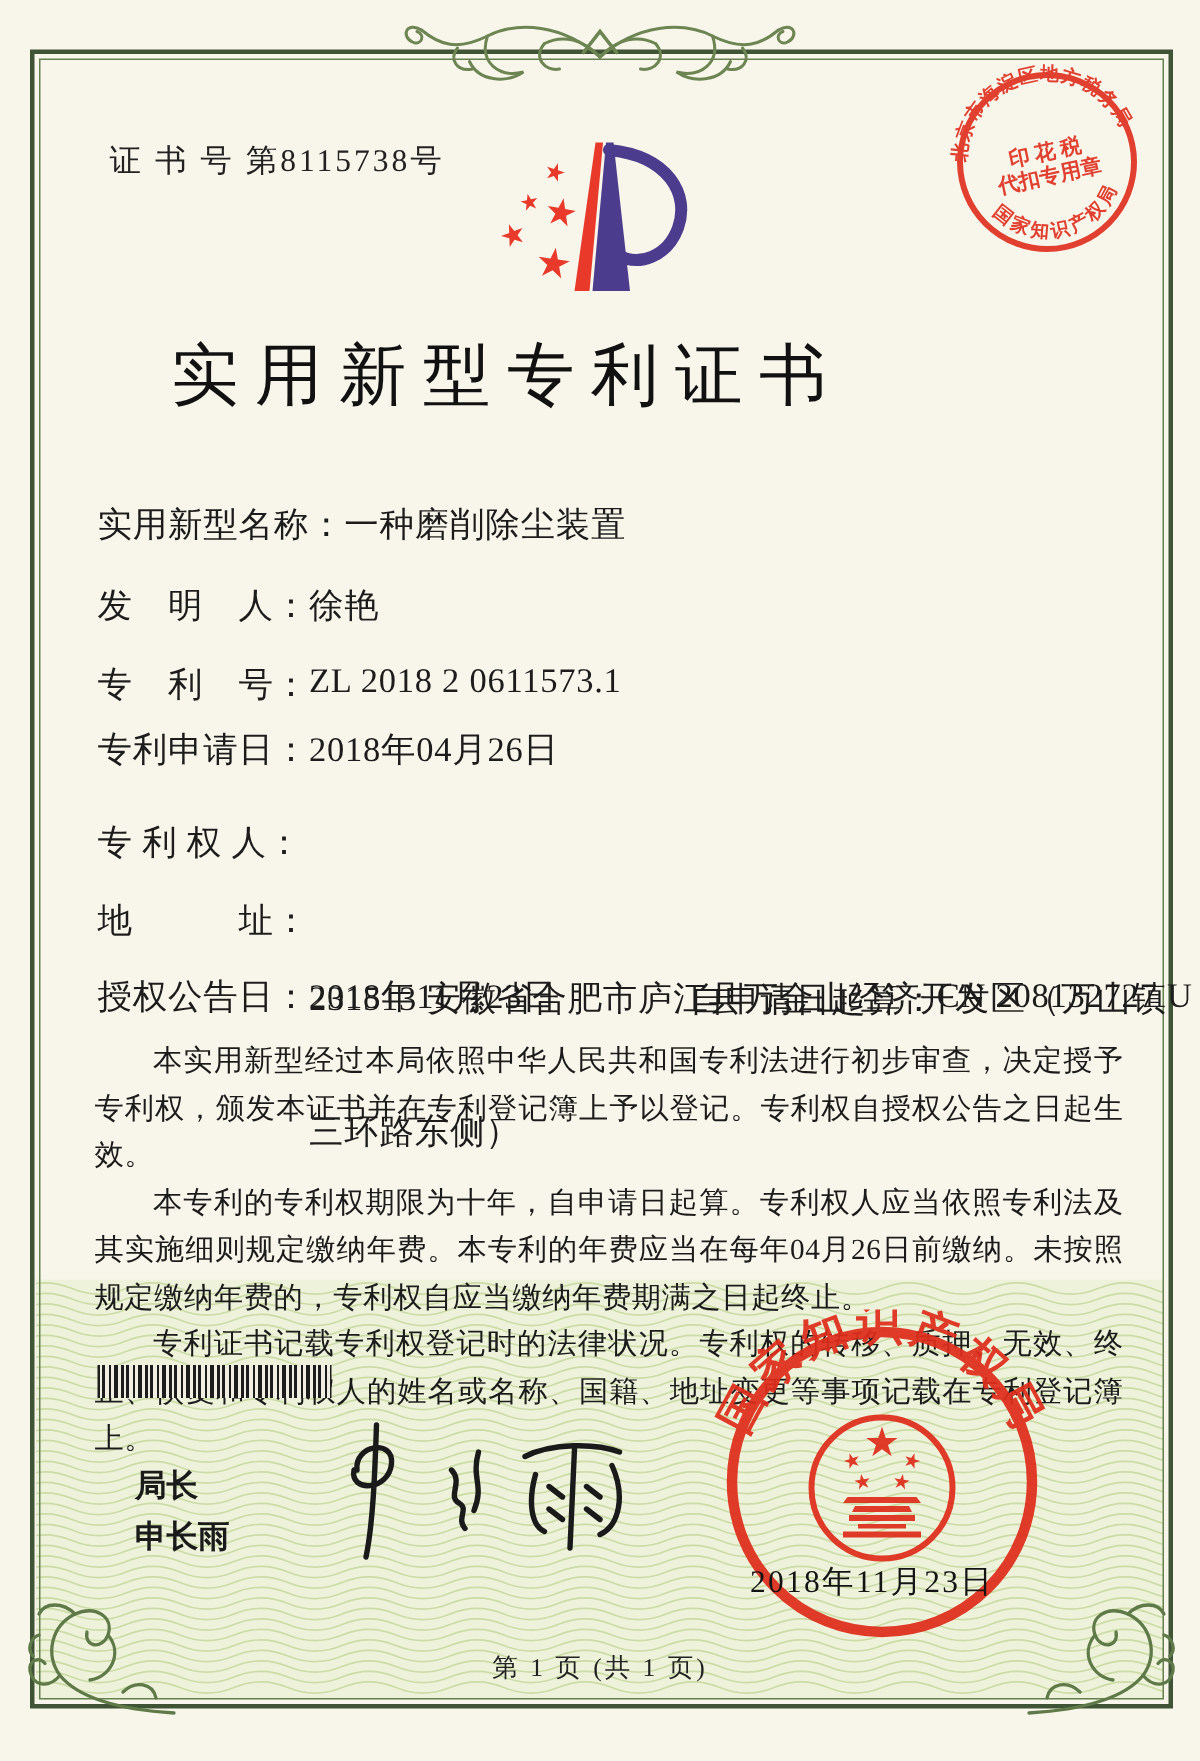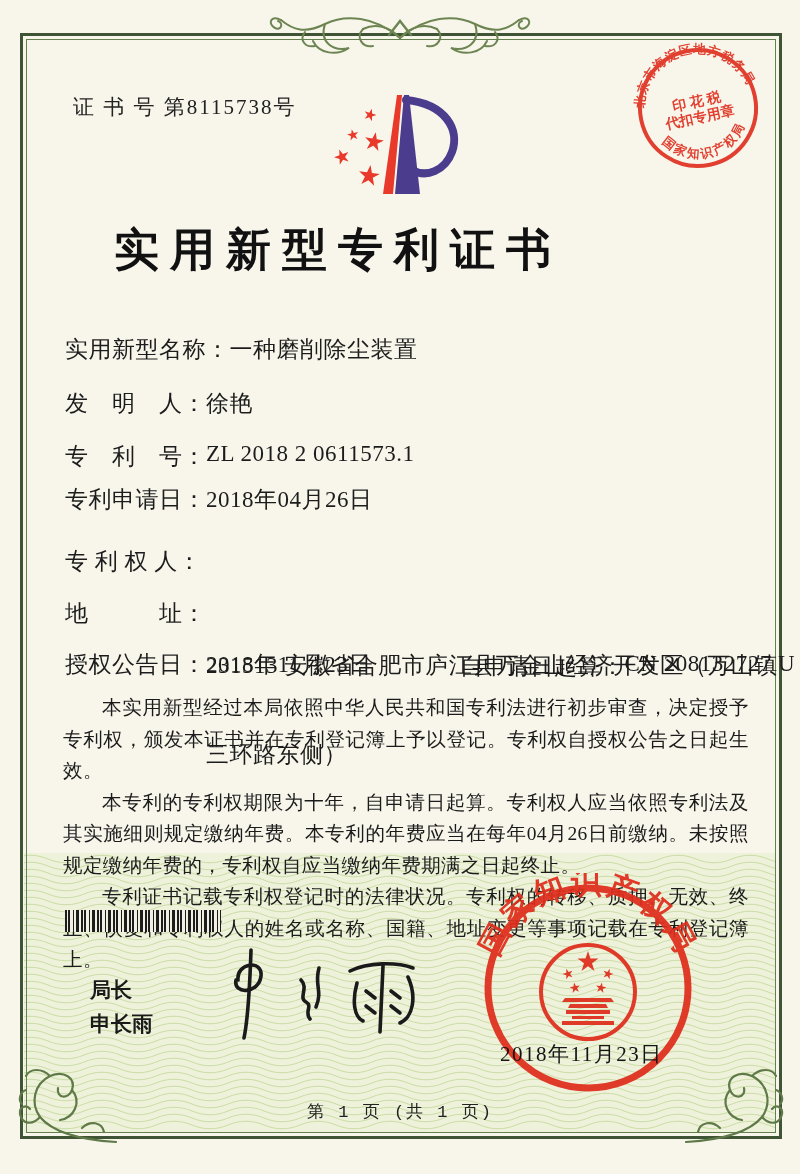--- a/index.html
+++ b/index.html
@@ -8,42 +8,42 @@
 
   
   .frame{position:absolute;left:20px;top:33px;width:756px;height:1100px;border:3px solid #3e5434;z-index:3;pointer-events:none;}
   .frame-inner{position:absolute;left:3px;top:3px;right:3px;bottom:3px;border:1px solid #64804e;}
 
   
   .wave-zone{position:absolute;left:24px;top:853px;width:752px;height:280px;background:#eef2da;z-index:1;}
   .wave-zone svg{display:block;width:100%;height:100%;}
 
   .cert-no{position:absolute;left:73px;top:93px;font-size:21px;letter-spacing:2px;color:#222;z-index:4;}
-  .title{position:absolute;left:0;top:220px;width:676px;text-align:center;font-size:45px;font-weight:700;letter-spacing:11px;color:#111;z-index:4;}
+  .title{position:absolute;left:0;top:220px;width:676px;text-align:center;font-size:45px;font-weight:400;letter-spacing:11px;color:#111;z-index:4;}
 
   .field-row{position:absolute;left:65px;display:flex;font-size:23px;color:#1c1c1c;z-index:4;letter-spacing:.5px;}
   .field-label{white-space:pre;}
   .field-value{white-space:pre;}
   .addr-wrap .line2{margin-top:6px;}
 
   .body-text{position:absolute;left:63px;top:692px;width:686px;font-size:19.5px;line-height:31.5px;color:#1b1b1b;text-align:justify;z-index:4;letter-spacing:.4px;}
   .body-text p{margin:0;text-indent:2em;}
 
   .barcode{position:absolute;left:65px;top:910px;width:156px;height:22px;z-index:4;
     background:repeating-linear-gradient(90deg,#1d1d1d 0 2px,#f1efe2 2px 3px,#1d1d1d 3px 5px,#f1efe2 5px 8px,#1d1d1d 8px 9px,#f1efe2 9px 11px,#1d1d1d 11px 14px,#f1efe2 14px 16px);}
 
   .signer-title{position:absolute;left:90px;top:976px;font-size:21px;font-weight:700;font-family:"Liberation Sans","DejaVu Sans",sans-serif;color:#1a1a1a;z-index:4;}
   .signer-name{position:absolute;left:90px;top:1010px;font-size:21px;font-weight:700;font-family:"Liberation Sans","DejaVu Sans",sans-serif;color:#1a1a1a;z-index:4;}
 
   .signature{position:absolute;left:200px;top:938px;z-index:5;}
   .seal-cnipa{position:absolute;left:473px;top:873px;z-index:5;opacity:.93;}
   .seal-date{position:absolute;left:500px;top:1040px;font-size:21px;color:#141414;z-index:6;letter-spacing:1.5px;}
   .seal-tax{position:absolute;left:632px;top:42px;z-index:5;opacity:.9;}
 
-  .footer{position:absolute;left:0;top:1100px;width:800px;text-align:center;font-size:17px;color:#222;z-index:4;letter-spacing:2px;font-family:Liberation Mono, monospace;}
+  .footer{position:absolute;left:0;top:1100px;width:800px;text-align:center;font-size:17px;color:#222;z-index:4;letter-spacing:2px;}
 
   .ornament{position:absolute;z-index:4;pointer-events:none;}
   .orn-top{left:263px;top:8px;}
   .orn-bl{left:12px;top:1062px;}
   .orn-br{left:678px;top:1062px;}
 
   .logo{position:absolute;left:328px;top:82px;z-index:4;}
 </style>
 </head>
 <body>

